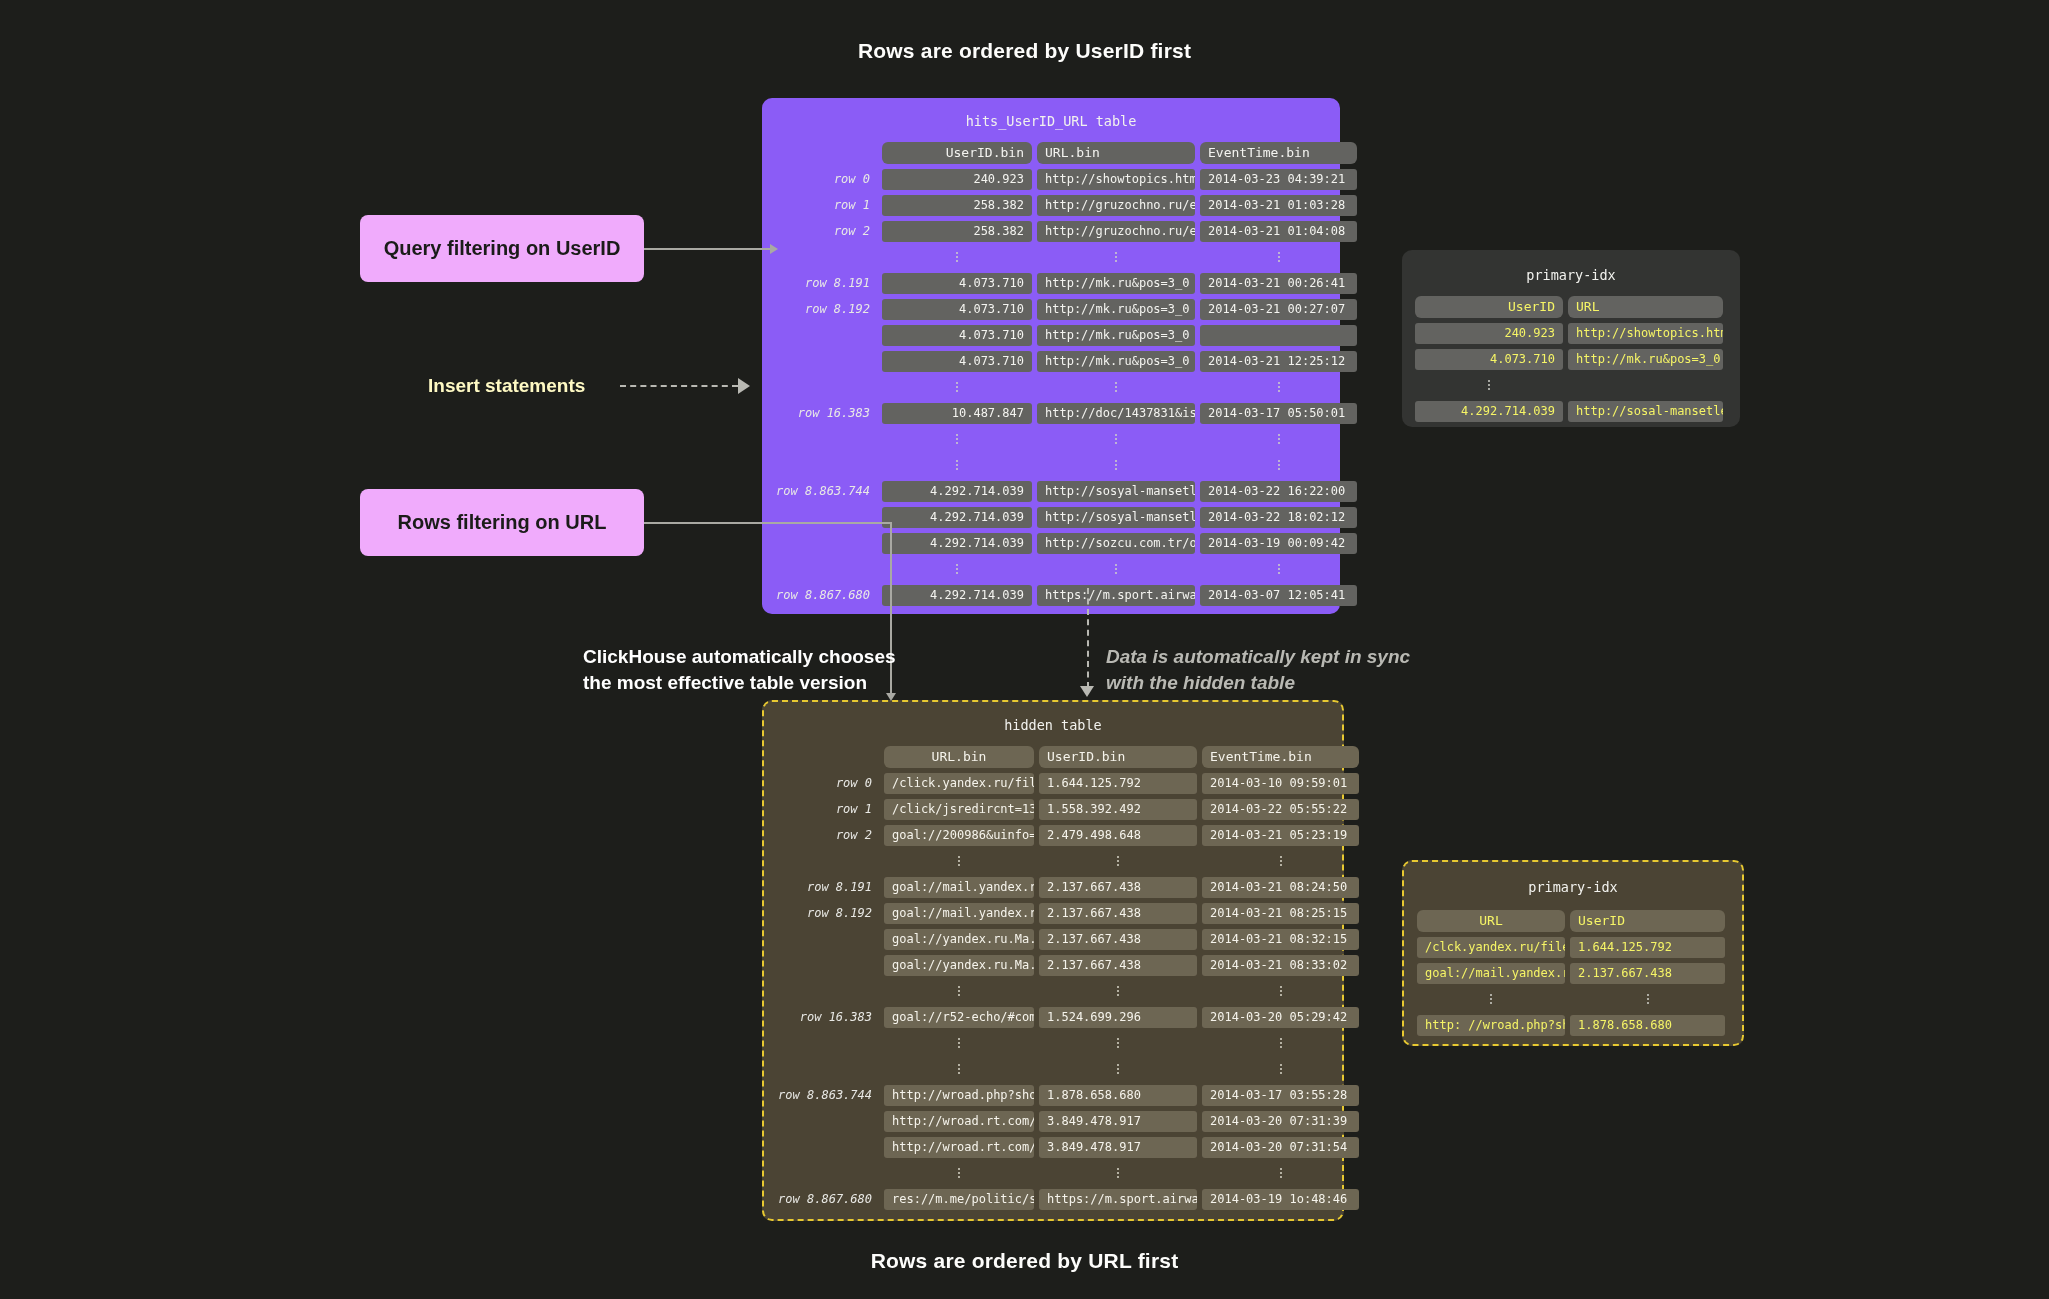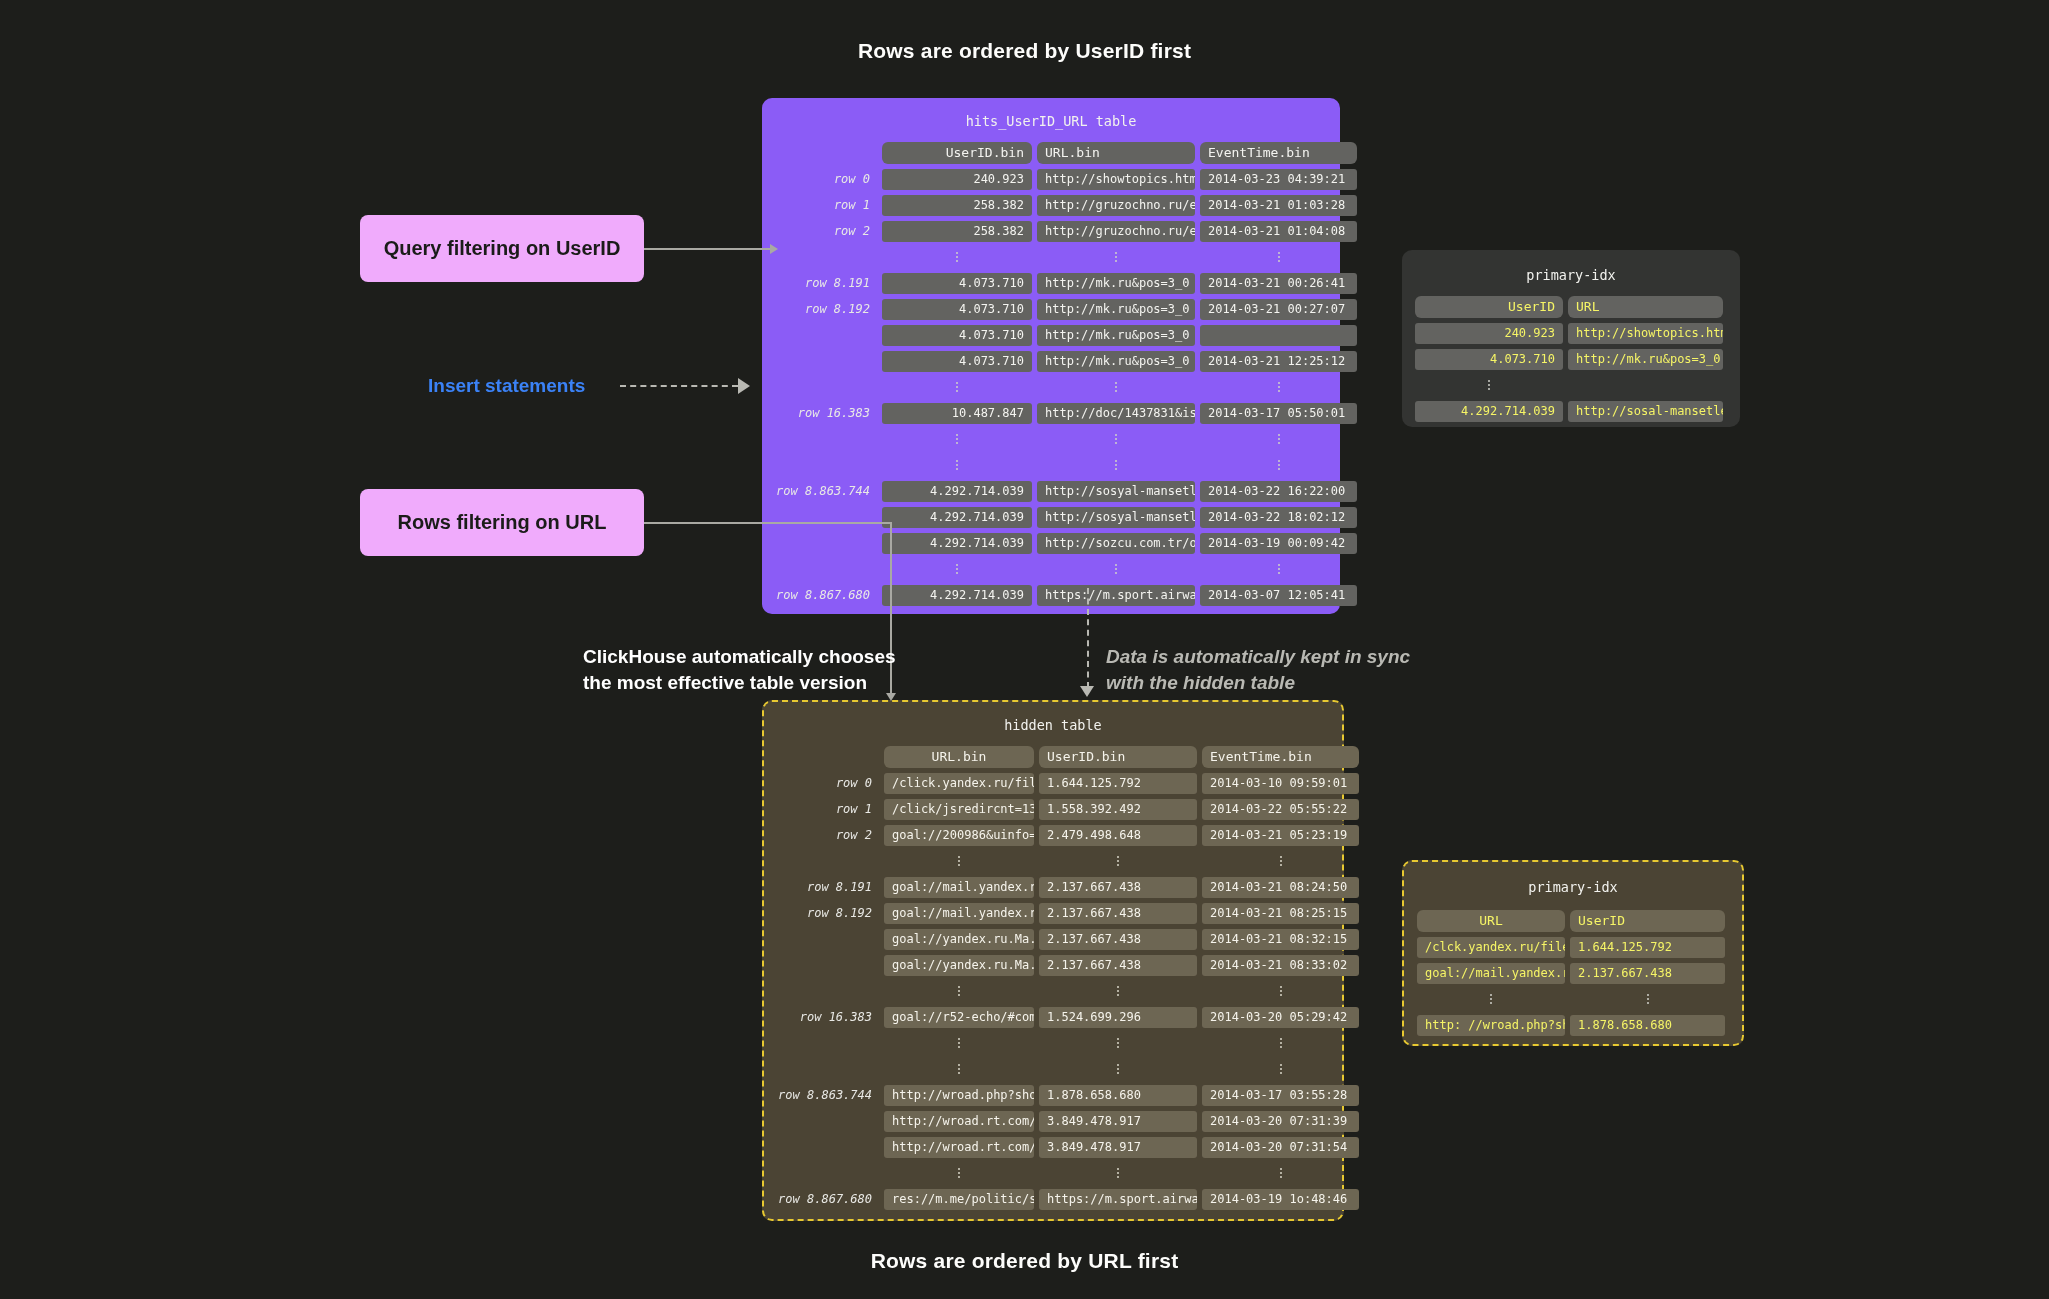--- a/index.html
+++ b/index.html
@@ -78,21 +78,21 @@
     position:absolute;background:#f0abfc;border-radius:8px;
     display:flex;align-items:center;justify-content:center;
     color:#1b1c19;font-weight:bold;font-size:20px;
   }
 
   
   .note{position:absolute;font-weight:bold;font-size:19px;line-height:26px;margin-top:20px;}
   .note-white{color:#ffffff;}
   .note-gray{color:#b9b9b3;}
   .insert-label{
-    position:absolute;color:#3b82f6;font-weight:bold;font-size:19px;
+    position:absolute;color:#fef9c3;font-weight:bold;font-size:19px;
   }
 
   
   .ln{position:absolute;background:#a9a9a3;}
   .ln-h{height:1.5px;}
   .ln-v{width:1.5px;}
   .arrow-r{
     position:absolute;width:0;height:0;
     border-top:5px solid transparent;border-bottom:5px solid transparent;
     border-left:8px solid #a9a9a3;

